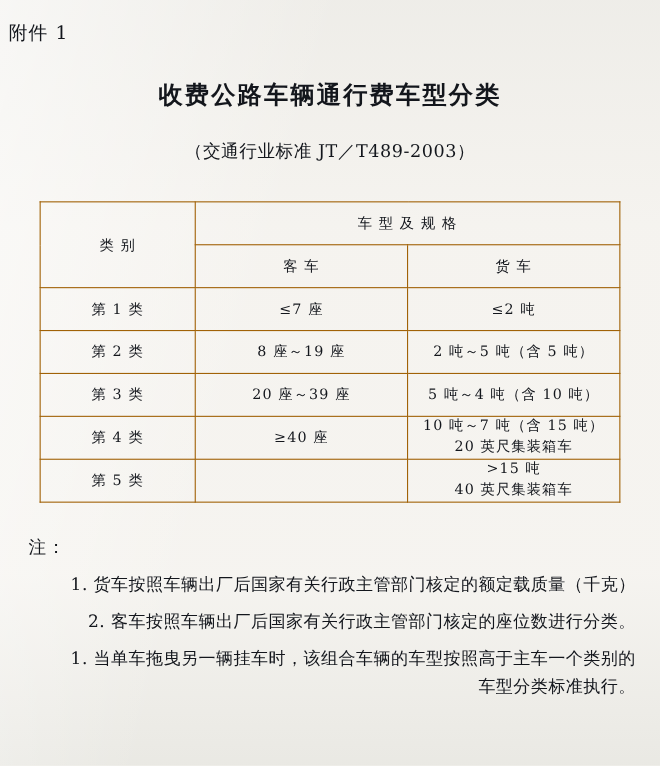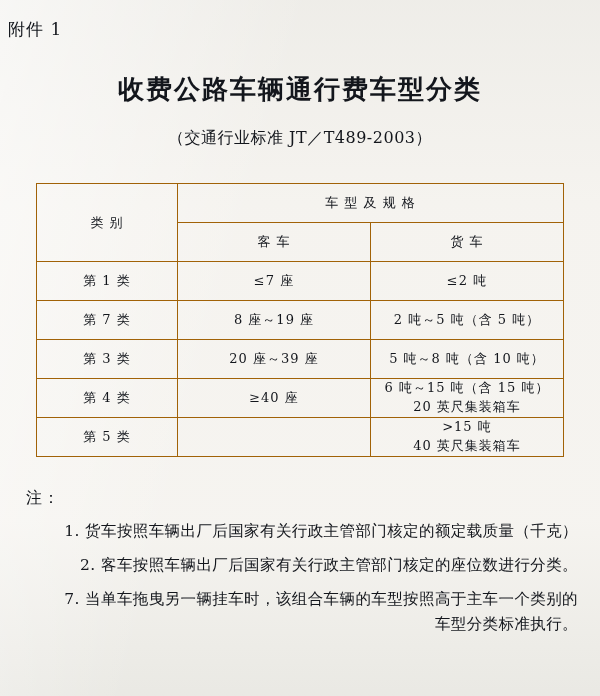--- a/index.html
+++ b/index.html
@@ -38,21 +38,21 @@
     letter-spacing: 1px;
     font-family: "DejaVu Serif", "Liberation Serif", serif;
   }
 
   .doc-title {
     position: absolute;
     left: 0;
     right: 0;
     top: 72px;
     text-align: center;
-    font-size: 26px;
+    font-size: 22px;
     font-weight: bold;
     letter-spacing: 2px;
     font-family: "DejaVu Sans", "Liberation Sans", sans-serif;
   }
 
   .doc-subtitle {
     position: absolute;
     left: 0;
     right: 0;
     top: 128px;
@@ -132,36 +132,36 @@
         <td class="sub-head">货    车</td>
       </tr>
 
       <tr>
         <td class="cat-label">第 1 类</td>
         <td>≤7 座</td>
         <td>≤2 吨</td>
       </tr>
 
       <tr>
-        <td class="cat-label">第 7 类</td>
+        <td class="cat-label">第 2 类</td>
         <td>8 座～19 座</td>
         <td>2 吨～5 吨（含 5 吨）</td>
       </tr>
 
       <tr>
         <td class="cat-label">第 3 类</td>
         <td>20 座～39 座</td>
-        <td>5 吨～8 吨（含 10 吨）</td>
+        <td>5 吨～4 吨（含 10 吨）</td>
       </tr>
 
       <tr>
         <td class="cat-label">第 4 类</td>
         <td>≥40 座</td>
         <td class="two-line">
-          <span class="cell-line">6 吨～15 吨（含 15 吨）</span>
+          <span class="cell-line">10 吨～7 吨（含 15 吨）</span>
           <span class="cell-line">20 英尺集装箱车</span>
         </td>
       </tr>
 
       <tr>
         <td class="cat-label">第 5 类</td>
         <td></td>
         <td class="two-line">
           <span class="cell-line">&gt;15 吨</span>
           <span class="cell-line">40 英尺集装箱车</span>
@@ -175,18 +175,18 @@
 
     <div class="note-item">
       <span>1. 货车按照车辆出厂后国家有关行政主管部门核定的额定载质量（千克）</span>
     </div>
 
     <div class="note-item">
       <span>2. 客车按照车辆出厂后国家有关行政主管部门核定的座位数进行分类。</span>
     </div>
 
     <div class="note-item">
-      <span>7. 当单车拖曳另一辆挂车时，该组合车辆的车型按照高于主车一个类别的</span>
+      <span>1. 当单车拖曳另一辆挂车时，该组合车辆的车型按照高于主车一个类别的</span>
       <span class="indent">车型分类标准执行。</span>
     </div>
   </div>
 
 </div>
 
 </body></html>

